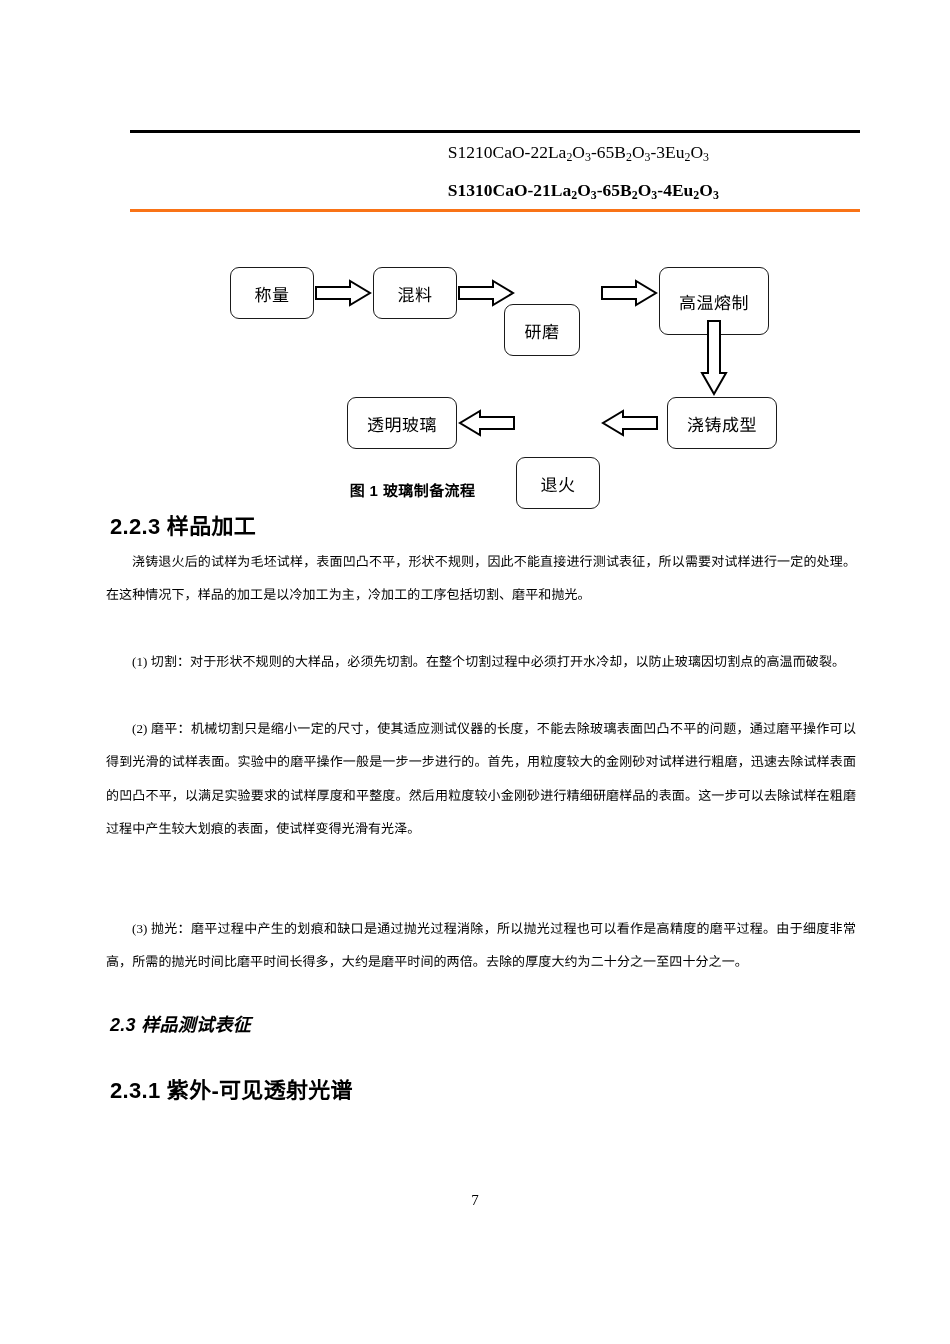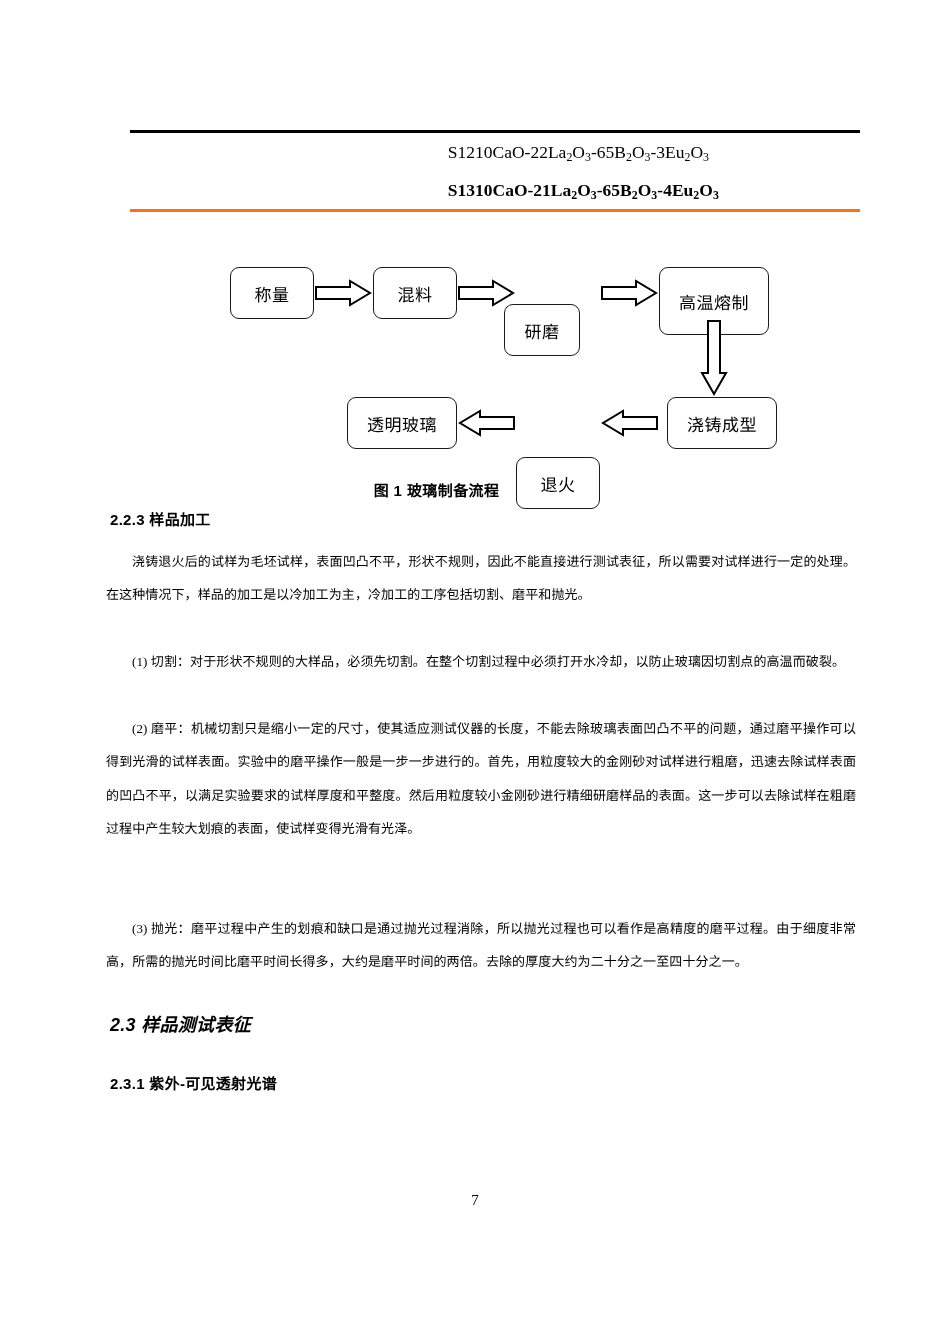--- a/index.html
+++ b/index.html
@@ -102,30 +102,29 @@
   .fig-caption {
     position: absolute;
     left: 0;
     top: 479px;
     width: 825px;
     text-align: center;
     font-family: "Liberation Sans", "DejaVu Sans", sans-serif;
     font-weight: bold;
     font-size: 15px;
     letter-spacing: 0.4px;
-    padding-left: 24px;
   }
 
   
   .h3 {
     position: absolute;
     left: 110px;
     font-family: "Liberation Sans", "DejaVu Sans", sans-serif;
     font-weight: bold;
-    font-size: 15px;
+    font-size: 22px;
     letter-spacing: 0.3px;
     white-space: nowrap;
   }
   .h2 {
     position: absolute;
     left: 110px;
     font-family: "Liberation Sans", "DejaVu Sans", sans-serif;
     font-weight: bold;
     font-size: 18px;
     letter-spacing: 0.3px;

